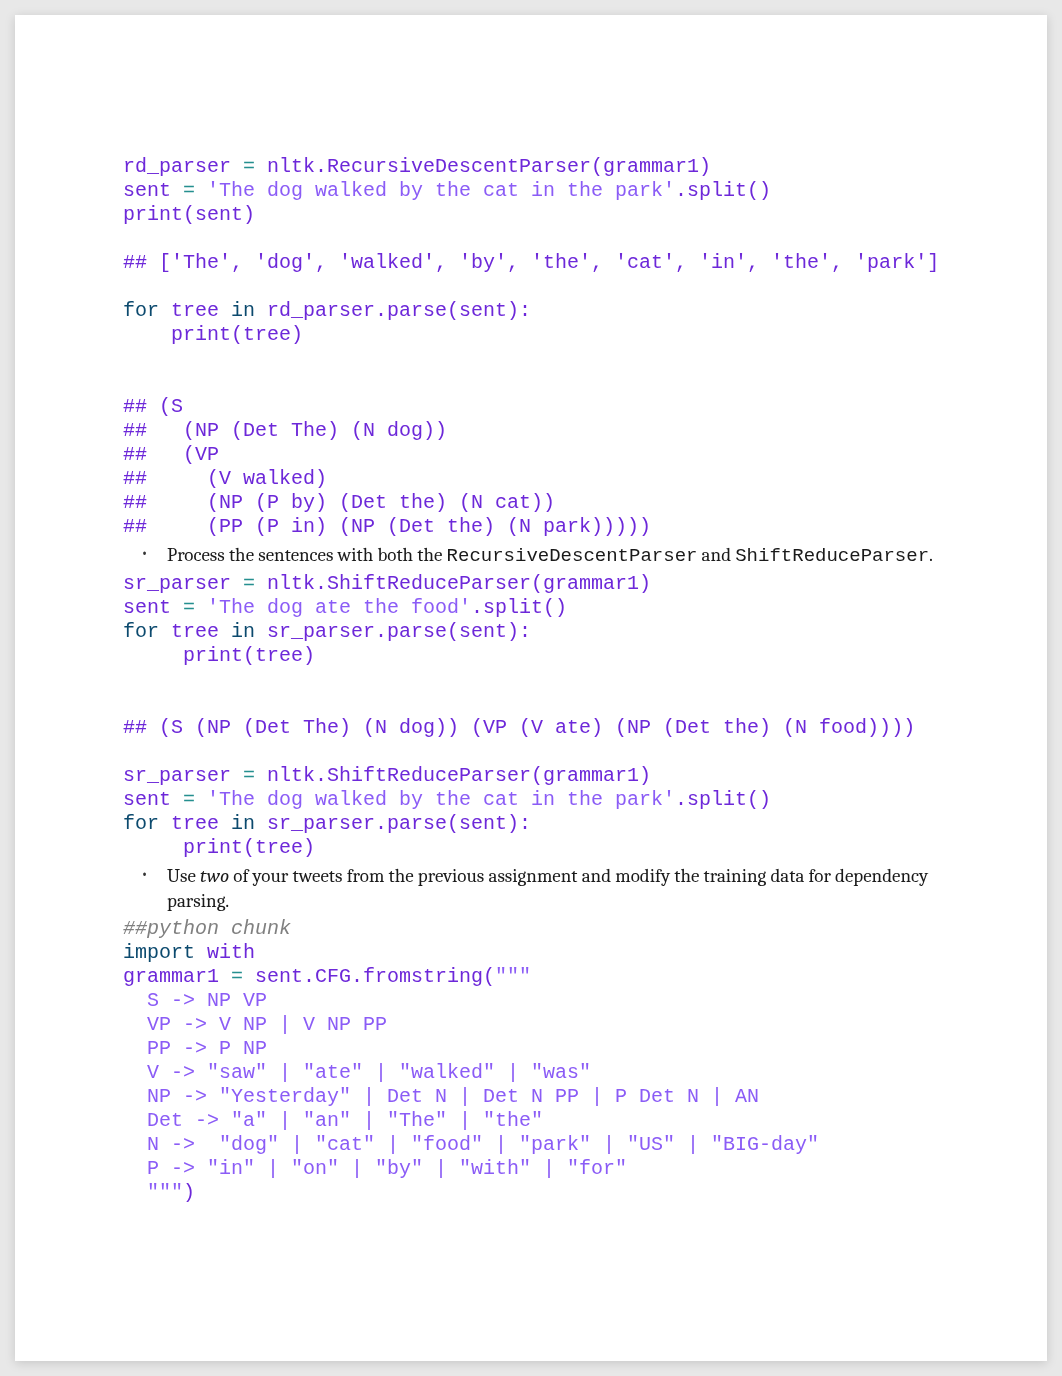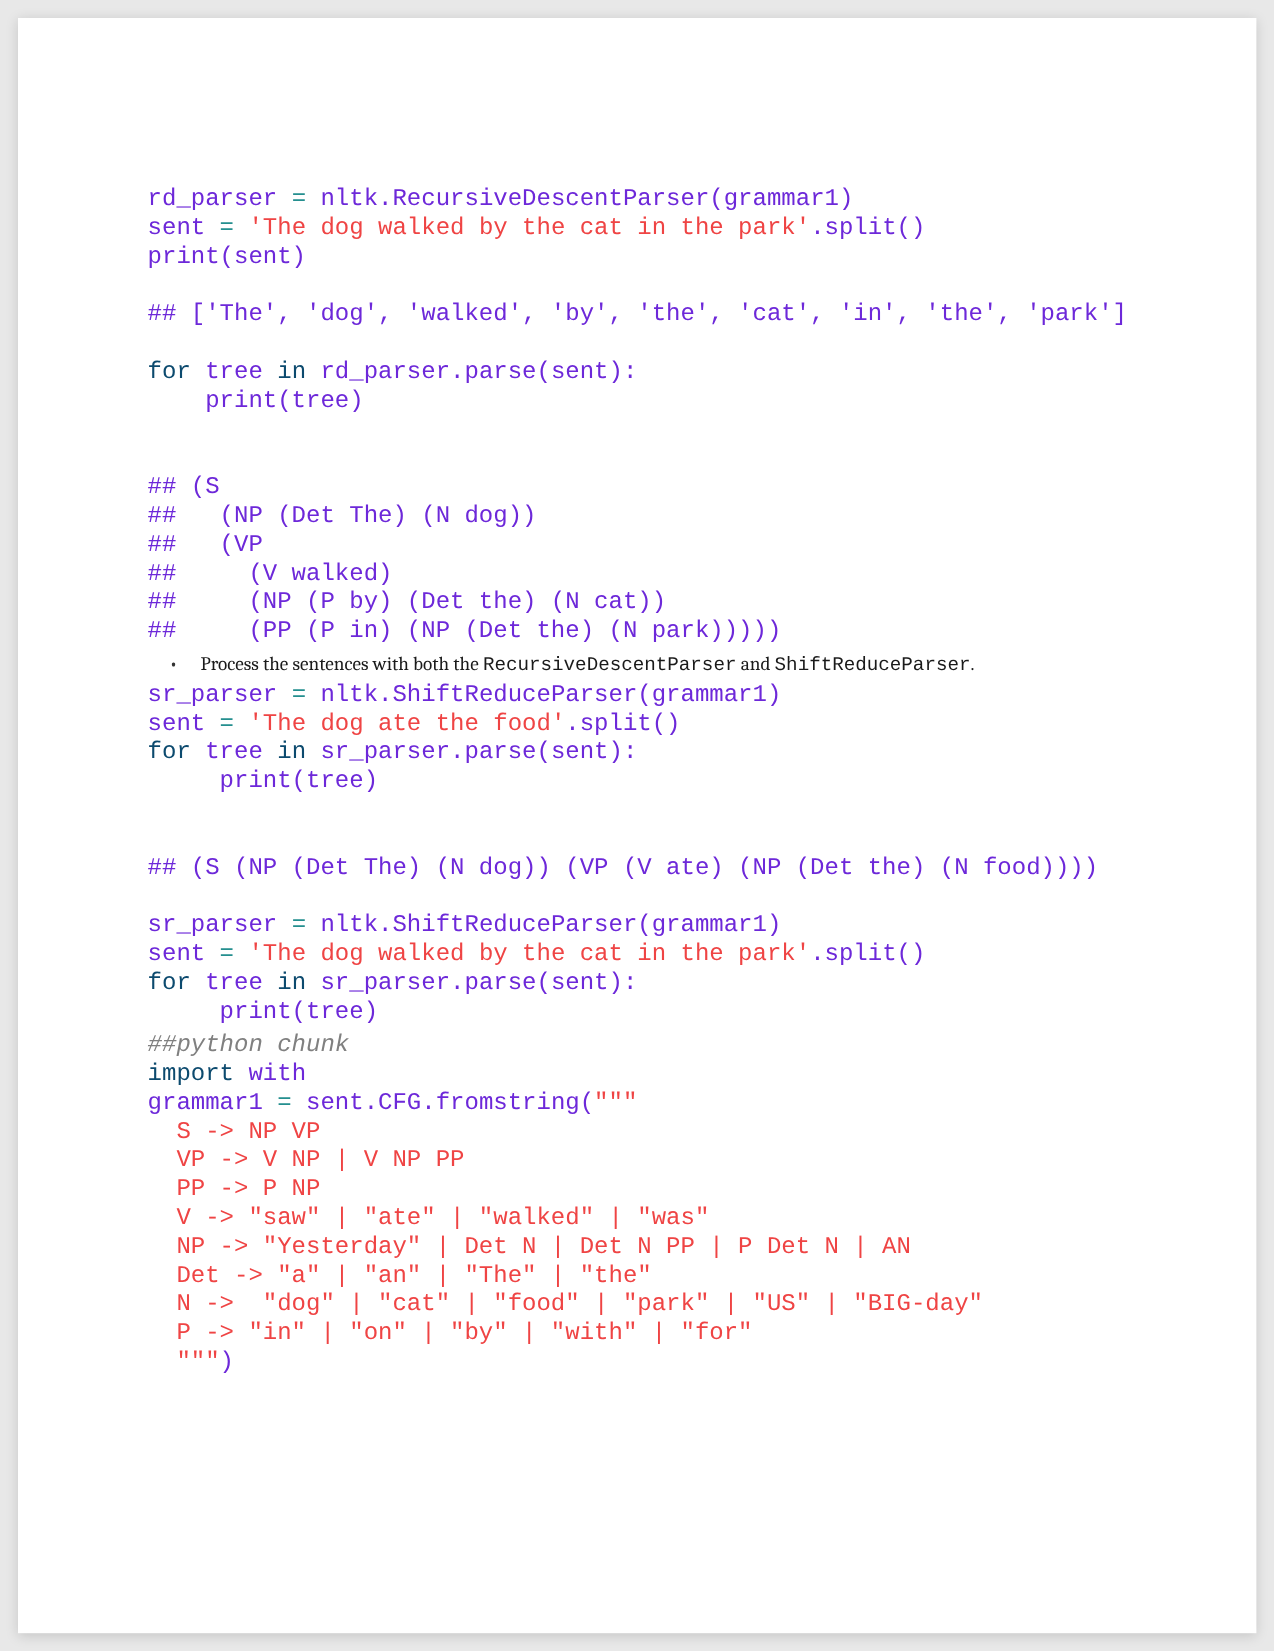--- a/index.html
+++ b/index.html
@@ -22,39 +22,39 @@
   pre.code {
     font-family: Consolas, 'Courier New', monospace;
     font-size: 20px;
     line-height: 1.2;
     margin: 0 0 4px 0;
     white-space: pre;
     color: #2a2a2a;
   }
   .c-nav { color: #6d28d9; }
   .c-cyan { color: #258f8f; }
-  .c-str { color: #ef4444; }
+  .c-str { color: #8b5cf6; }
   .c-purple { color: #0c4a6e; }
   .c-gray { color: #808080; font-style: italic; margin-top: 17px; }
   h2.section {
     font-family: Calibri, 'Segoe UI', sans-serif;
     color: #2e74b5;
     font-size: 24px;
     font-weight: 600;
     margin: 10px 0 6px 0;
   }
   ul.body-list {
     list-style: none;
     padding: 0;
     margin: 2px 0 2px 0;
   }
   ul.body-list li {
     position: relative;
     padding-left: 44px;
-    font-size: 16px;
+    font-size: 19px;
     line-height: 1.35;
     margin-bottom: 2px;
   }
   ul.body-list li::before {
     content: "•";
     position: absolute;
     left: 18px;
     top: 0;
     font-size: 16px;
     color: #333;
@@ -98,20 +98,25 @@
 <span></span>
 <span></span>
 <span class="c-nav">## (S (NP (Det The) (N dog)) (VP (V ate) (NP (Det the) (N food))))</span>
 <span></span>
 <span class="c-nav">sr_parser </span><span class="c-cyan">= </span><span class="c-nav">nltk.ShiftReduceParser(grammar1)</span>
 <span class="c-nav">sent </span><span class="c-cyan">= </span><span class="c-str">'The dog walked by the cat in the park'</span><span class="c-nav">.split()</span>
 <span class="c-purple">for </span><span class="c-nav">tree </span><span class="c-purple">in </span><span class="c-nav">sr_parser.parse(sent):</span>
 <span class="c-nav">     print(tree)</span></pre>
 
 
+  <ul class="body-list">
+    <li>
+      <span>Use </span><span class="italic">two</span><span> of your tweets from the previous assignment and modify the training data for dependency parsing.</span>
+    </li>
+  </ul>
 
   <pre class="code"><span class="c-gray">##python chunk</span>
 <span class="c-purple">import </span><span class="c-nav">with</span>
 <span class="c-nav">grammar1 </span><span class="c-cyan">= </span><span class="c-nav">sent.CFG.fromstring(</span><span class="c-str">"""</span>
 <span class="c-str">  S -&gt; NP VP</span>
 <span class="c-str">  VP -&gt; V NP | V NP PP</span>
 <span class="c-str">  PP -&gt; P NP</span>
 <span class="c-str">  V -&gt; "saw" | "ate" | "walked" | "was"</span>
 <span class="c-str">  NP -&gt; "Yesterday" | Det N | Det N PP | P Det N | AN</span>
 <span class="c-str">  Det -&gt; "a" | "an" | "The" | "the"</span>

